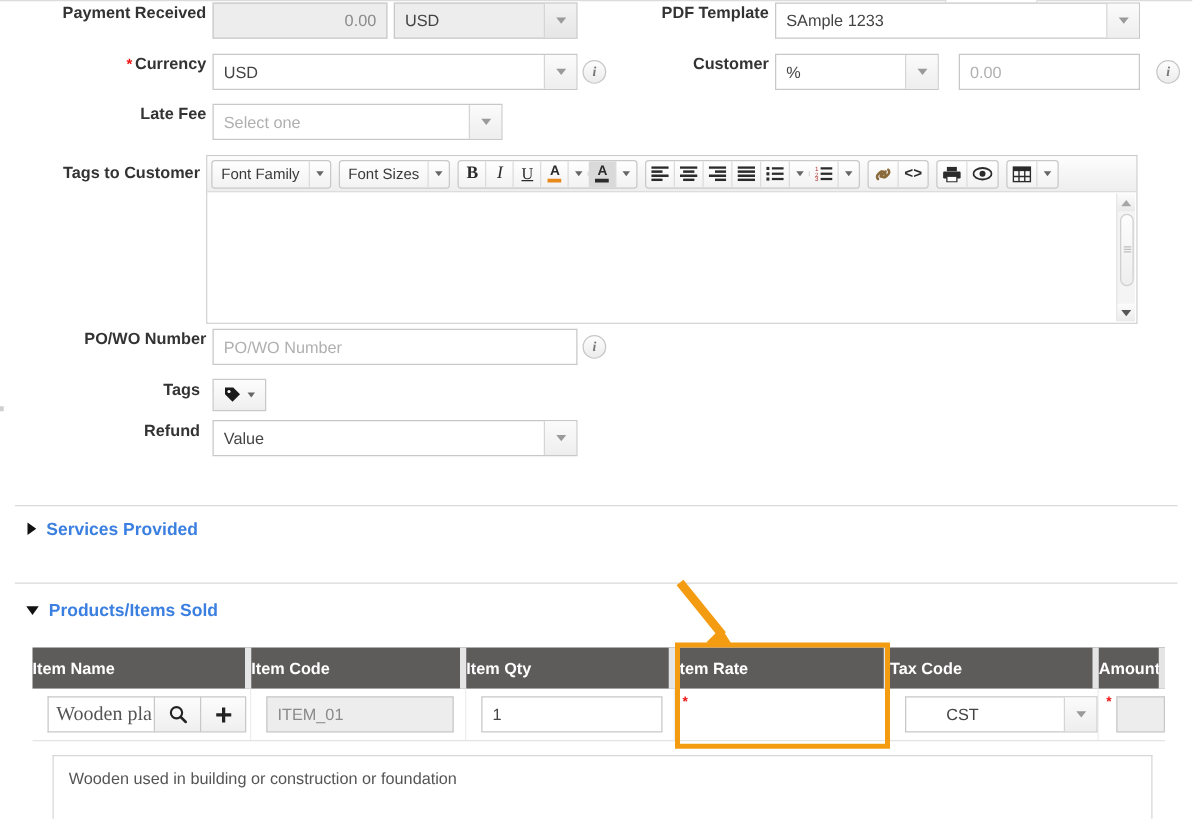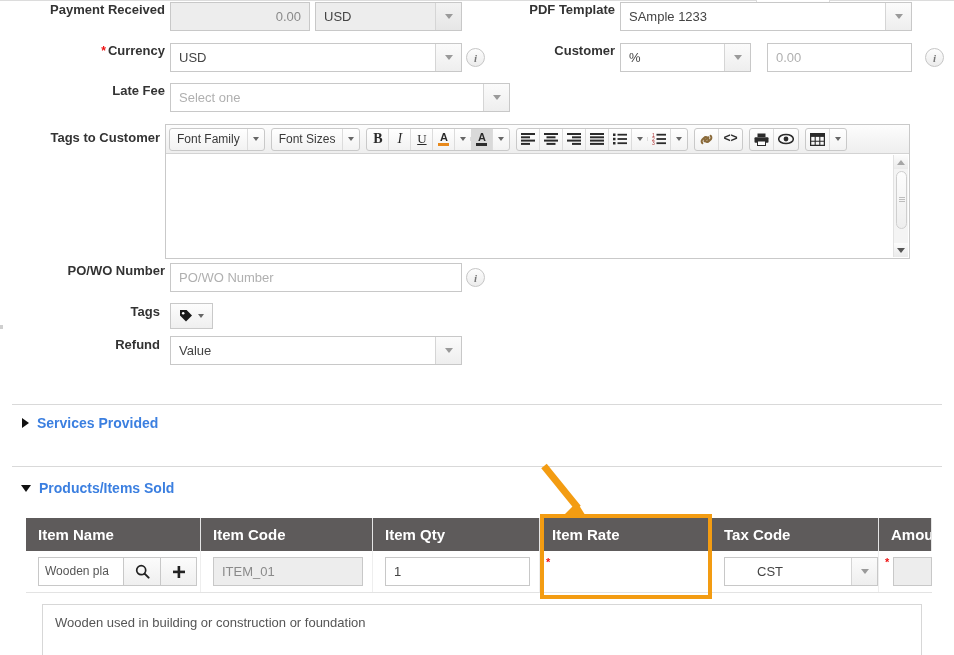--- a/index.html
+++ b/index.html
@@ -96,29 +96,29 @@
   
   .hrule { position:absolute; height:1px; background:#d9d9d9; }
   .sect { position:absolute; display:flex; align-items:center; gap:8px; }
   .sect .stitle { color:#3b7fe0; font-weight:bold; font-size:14px; }
   .chev-r { width:0;height:0;border-top:5px solid transparent;border-bottom:5px solid transparent;border-left:7px solid #111; }
   .chev-d { width:0;height:0;border-left:5px solid transparent;border-right:5px solid transparent;border-top:7px solid #111; }
 
   
   .tbl { position:absolute; left:26px; top:518px; width:906px; }
   .thead { display:flex; background:#5e5b5b; height:33px; }
-  .th { color:#fff; font-weight:bold; font-size:15px; display:flex; align-items:center;
-        padding-left:12px; border-right:1px solid #e5e5e5; }
+  .th { color:#fff; font-weight:bold; font-size:13px; display:flex; align-items:center;
+        border-right:5px solid #e5e5e5; }
   .tbody { display:flex; height:42px; background:#fff; border-bottom:1px solid #e3e3e3; }
   .td { display:flex; align-items:center; padding-left:12px; border-right:1px solid #eeeeee;
         position:relative; }
   .star { position:absolute; left:6px; top:5px; color:#e11; font-size:11px; font-weight:bold;}
   .sgrp { display:flex; align-items:center; }
   .sgrp .txt { width:85px; height:29px; border:1px solid #c8c8c8; border-right:none;
-               padding:0 6px; font-size:12px; color:#555; line-height:27px; overflow:hidden; white-space:nowrap;}
+               padding:0 6px; font-size:16px; color:#555; line-height:27px; overflow:hidden; white-space:nowrap;font-family:Liberation Serif, serif;}
   .sgrp .ib { width:37px; height:29px; border:1px solid #c8c8c8; border-right:none;
               background: linear-gradient(#fcfcfc,#efefef); display:flex;align-items:center;justify-content:center;}
   .sgrp .ib:last-child { border-right:1px solid #c8c8c8; }
 
   .desc-row { position:absolute; left:26px; top:600px; width:906px; height:55px;
               background:#fff; }
   .desc-box { position:absolute; left:16px; top:4px; width:880px; height:52px;
               border:1px solid #d7d7d7; border-bottom:none; background:#fff;
               padding:10px 12px; font-size:13px; color:#555; }
 
@@ -178,21 +178,21 @@
     <span class="btn">
         <i class="caret"></i>
       </span>
   </div>
   <input class="inp" style="position: absolute; left: 767px; top: 43px; width: 145px;" placeholder="0.00">
   <div class="infoicon" style="position:absolute; left:925px; top:48px;">i</div>
 
   <div class="row" style="left:0px; top:83px; width:165px; justify-content:flex-end;">
     <span class="flabel">Late Fee</span>
   </div>
-  <div class="sel" style="position:absolute; left:170px; top:83px; width:340px;">
+  <div class="sel" style="position:absolute; left:170px; top:83px; width:232px;">
     <span class="val ph">Select one</span>
     <span class="btn">
         <i class="caret"></i>
       </span>
   </div>
 
   <div class="row" style="left:0px; top:130px; width:160px; justify-content:flex-end;">
     <span class="flabel">Tags to Customer</span>
   </div>
 

